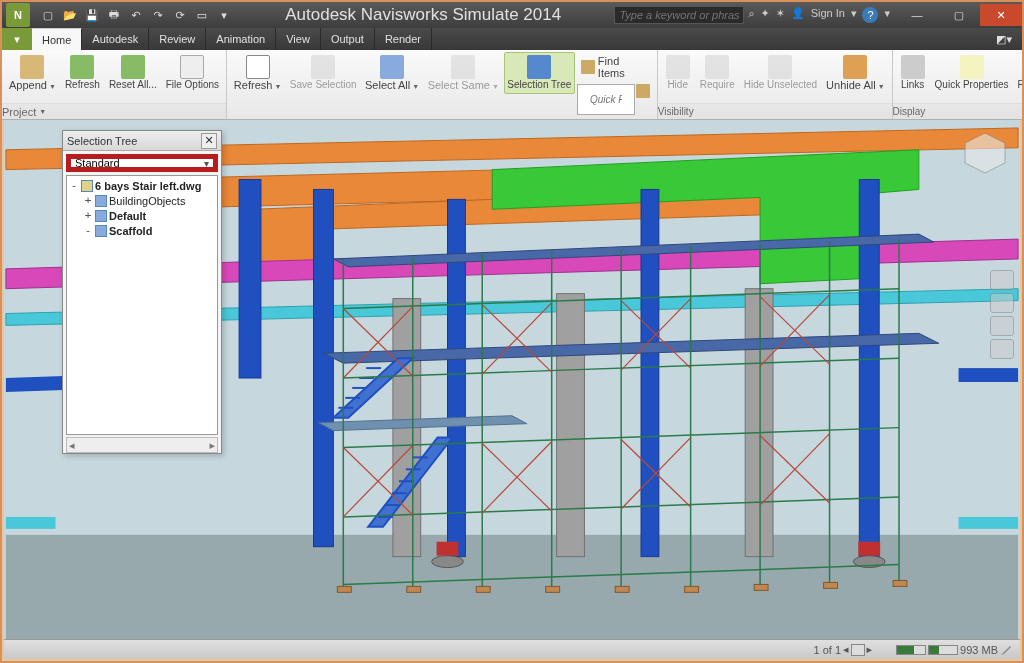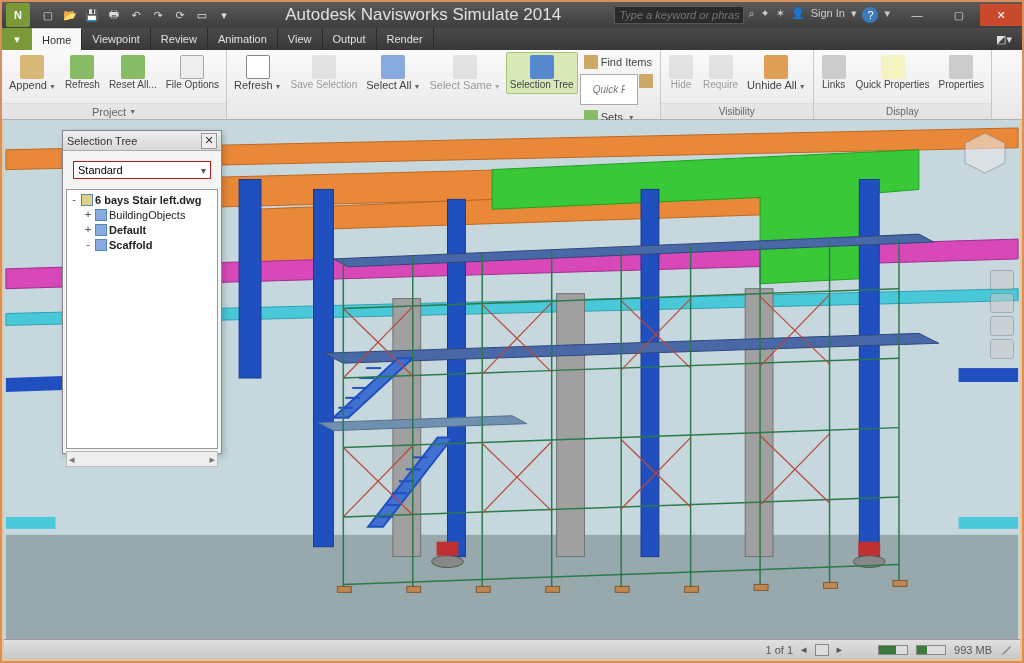--- a/index.html
+++ b/index.html
@@ -15,36 +15,36 @@
 .win-buttons{display:flex}
 .win-btn{width:42px;height:22px;display:flex;align-items:center;justify-content:center;color:#ddd}
 .win-close{background:#c8492c;color:#fff}
 .menubar{height:22px;background:linear-gradient(#4a4a4a,#383838);display:flex;align-items:stretch}
 .menu-tab{padding:0 10px;display:flex;align-items:center;color:#e0e0e0;border-right:1px solid #2a2a2a;cursor:pointer}
 .menu-tab.active{background:#f8f8f8;color:#333;border-top:1px solid #ccc}
 .menu-tab.file{background:#7a9a3a;color:#fff;width:30px;justify-content:center;border:none}
 .ribbon{height:70px;background:linear-gradient(#fafafa,#e8e8e8);border-bottom:1px solid #b0b0b0;display:flex}
 .ribbon-group{border-right:1px solid #c8c8c8;display:flex;flex-direction:column;align-items:stretch}
 .ribbon-items{flex:1;display:flex;align-items:flex-start;padding:2px 3px;gap:1px}
-.ribbon-group-label{height:16px;text-align:center;font-size:10px;color:#666;background:rgba(0,0,0,0.02);border-top:1px solid #ddd;display:flex;align-items:center;justify-content:center;gap:1px}
+.ribbon-group-label{height:16px;text-align:center;font-size:10px;color:#666;background:rgba(0,0,0,0.02);border-top:1px solid #ddd;display:flex;align-items:center;gap:1px}
 .rbtn{display:flex;flex-direction:column;align-items:center;padding:2px 3px;gap:1px;border:1px solid transparent;border-radius:2px;cursor:pointer;min-width:34px}
 .rbtn.active{background:#d8e8b8;border-color:#a8c478}
 .rbtn.disabled{opacity:0.5}
 .rbtn-icon{width:24px;height:24px;background:#d0d0d0;border-radius:2px}
 .rbtn-label{font-size:10px;color:#444;text-align:center;line-height:1.05;white-space:nowrap}
 .rbtn-small{display:flex;align-items:center;gap:3px;padding:1px 3px;font-size:10px;color:#444;cursor:pointer;border:1px solid transparent}
 .rbtn-small-icon{width:14px;height:14px;background:#d0d0d0;border-radius:1px}
 .ribbon-col{display:flex;flex-direction:column;gap:3px;padding:1px}
 .quick-find-box{width:58px;height:31px;border:1px solid #aaa;font-style:italic;color:#999;padding:0 12px;font-size:10px}
 .viewport{position:absolute;top:118px;left:2px;right:2px;bottom:22px;background:#c6d8de;overflow:hidden}
-.status{position:absolute;bottom:2px;left:2px;right:2px;height:20px;background:linear-gradient(#e0e0e0,#c8c8c8);border-top:1px solid #999;display:flex;align-items:center;justify-content:flex-end;gap:8px;padding:0 8px;font-size:10px;color:#555}
+.status{position:absolute;bottom:2px;left:2px;right:2px;height:20px;background:linear-gradient(#e0e0e0,#c8c8c8);border-top:1px solid #999;display:flex;align-items:center;justify-content:flex-end;gap:2px;padding:0 8px;font-size:10px;color:#555}
 .sel-panel{position:absolute;top:128px;left:60px;width:160px;height:324px;background:#f4f4f4;border:1px solid #888;box-shadow:2px 2px 6px rgba(0,0,0,0.2)}
 .sel-title{height:20px;background:linear-gradient(#eee,#d8d8d8);border-bottom:1px solid #aaa;display:flex;align-items:center;padding:0 4px;font-size:11px;color:#333}
 .sel-close{margin-left:auto;width:16px;height:16px;display:flex;align-items:center;justify-content:center;cursor:pointer;border:1px solid #999;background:#eee}
-.sel-combo{margin:10px;height:18px;border:1px solid #b91c1c;background:#fff;display:flex;align-items:center;padding:0 4px;font-size:10px}
+.sel-combo{margin:3px;height:18px;border:5px solid #b91c1c;background:#fff;display:flex;align-items:center;padding:0 4px;font-size:10px}
 .sel-combo::after{content:"▾";margin-left:auto;color:#555}
 .tree{background:#fff;margin:0 3px;height:260px;border:1px solid #999;padding:2px;font-size:10px;overflow:auto}
 .tree-row{display:flex;align-items:center;gap:2px;padding:1px 0;white-space:nowrap}
 .tree-exp{width:10px;text-align:center;color:#555;cursor:pointer;font-family:monospace}
 .tree-ico{width:12px;height:12px;background:#88aadd;border:1px solid #5588bb}
 .tree-txt{color:#222}
 .tree-txt.bold{font-weight:bold}
 .sel-scroll{height:16px;background:#eee;border:1px solid #bbb;margin:2px 3px;display:flex;align-items:center;justify-content:space-between;padding:0 2px;font-size:9px;color:#777}
 .pencil{width:12px;height:12px;color:#888}
 svg{display:block}
@@ -83,21 +83,21 @@
   <div class="win-buttons">
     <div class="win-btn">—</div>
     <div class="win-btn">▢</div>
     <div class="win-btn win-close">✕</div>
   </div>
 </div>
 
 <div class="menubar">
   <div class="menu-tab file">▾</div>
   <div class="menu-tab active">Home</div>
-  <div class="menu-tab">Viewpoint</div>
+  <div class="menu-tab">Autodesk</div>
   <div class="menu-tab">Review</div>
   <div class="menu-tab">Animation</div>
   <div class="menu-tab">View</div>
   <div class="menu-tab">Output</div>
   <div class="menu-tab">Render</div>
   <div style="flex:1"></div>
   <div class="menu-tab" style="border:none">◩▾</div>
 </div>
 
 <div class="ribbon">
@@ -179,20 +179,25 @@
 
   <div class="ribbon-group">
     <div class="ribbon-items">
       <div class="rbtn disabled">
           <div class="rbtn-icon"></div>
           <div class="rbtn-label">Hide</div>
         </div>
       <div class="rbtn disabled">
           <div class="rbtn-icon"></div>
           <div class="rbtn-label">Require</div>
+        </div>
+      <div class="rbtn disabled">
+          <div class="rbtn-icon"></div>
+          <div class="rbtn-label">Hide
+Unselected</div>
         </div>
       <div class="rbtn">
           <div class="rbtn-icon" style="background:#dda055"></div>
           <div class="rbtn-label"><span>Unhide
 All</span><span class="dd-arrow">▼</span></div>
         </div>
     </div>
     <div class="ribbon-group-label">Visibility</div>
   </div>
 

